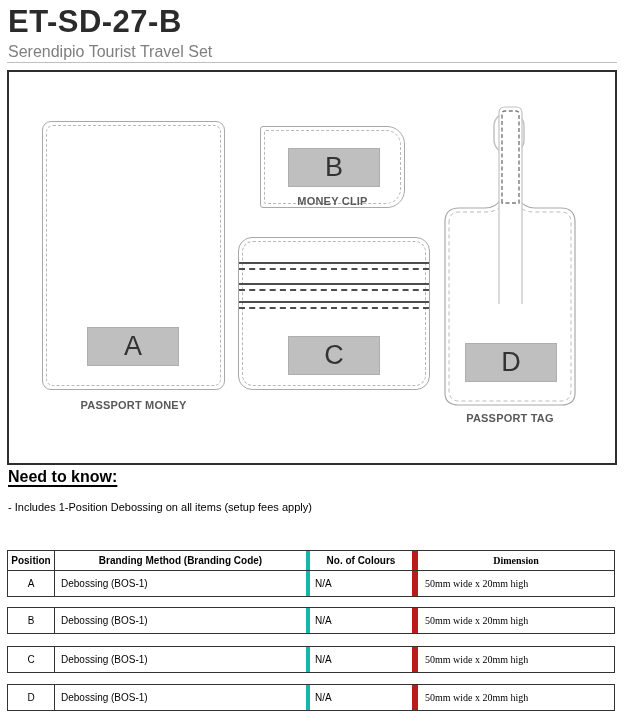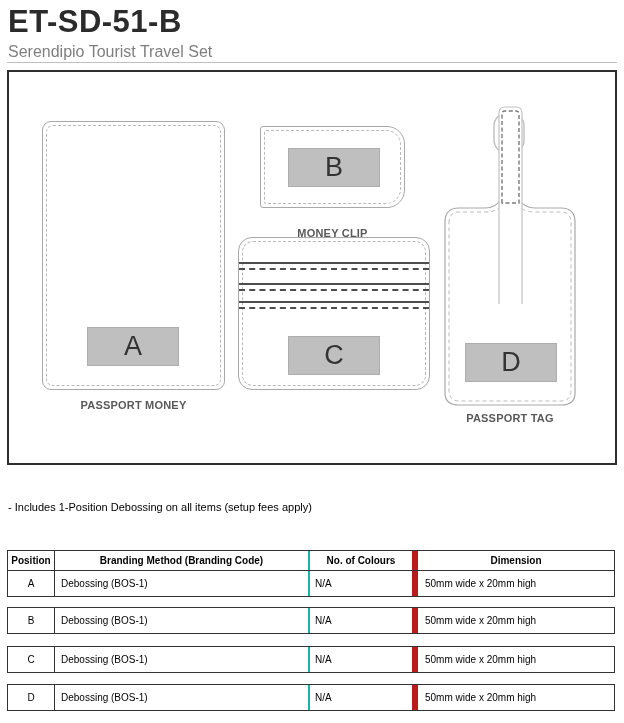--- a/index.html
+++ b/index.html
@@ -61,21 +61,21 @@
   .rect-b { left: 279px; top: 76px;  }
   .rect-c { left: 279px; top: 264px; }
   .rect-d { left: 456px; top: 271px; }
 
   .item-label {
     position: absolute; text-align: center;
     font-size: 11px; font-weight: bold; color: #595959;
     letter-spacing: 0.2px;
   }
   .label-passport  { left: 33px;  top: 327px; width: 183px; }
-  .label-moneyclip { left: 251px; top: 123px; width: 145px; margin-top: 32px; }
+  .label-moneyclip { left: 251px; top: 123px; width: 145px; }
   .label-cardholder{ left: 229px; top: 329px; width: 192px; }
   .label-luggagetag{ left: 436px; top: 340px; width: 130px; }
 
   .luggage-svg { position: absolute; left: 431px; top: 28px; }
 
   
   .section-heading {
     position: absolute; left: 8px;
     font-size: 16px; font-weight: bold; color: #000000;
     text-decoration: underline;
@@ -99,31 +99,31 @@
   .tbl-box-3 { top: 646px; }
   .tbl-box-4 { top: 684px; }
   .tbl-row { display: flex; height: 25px; }
   .tbl-row.hdr { height: 20px; border-bottom: 1px solid #333333; }
   .cell {
     display: flex; align-items: center;
     font-size: 10px; color: #000000;
     overflow: hidden; white-space: nowrap;
   }
   .c1 { width: 47px;  justify-content: center; border-right: 1px solid #333333; }
-  .c2 { width: 255px; padding-left: 6px; border-right: 2px solid #14b8a6; }
+  .c2 { width: 255px; padding-left: 6px; border-right: 4px solid #14b8a6; }
   .c3 { width: 108px; padding-left: 5px; border-right: 6px solid #b91c1c; }
-  .c4 { flex: 1; padding-left: 7px; }
+  .c4 { flex: 1; padding-left: 7px; font-family: Liberation Serif, serif; }
   .hdr .cell { font-weight: bold; justify-content: center; padding-left: 0; }
 </style>
 </head>
 <body>
 
 <div class="page">
 
-  <div class="product-code">ET-SD-51-B</div>
+  <div class="product-code">ET-SD-27-B</div>
   <div class="product-name">Serendipio Tourist Travel Set</div>
   <div class="header-divider"></div>
 
   <div class="diagram-box">
 
     <div class="shape passport-shape">
       <div class="stitch"></div>
     </div>
     <div class="brand-rect rect-a">
       <span>A</span>
@@ -163,20 +163,21 @@
       <path d="M59 204 L59 13 Q59 7 65 7 L76 7 Q82 7 82 13 L82 204" fill="#ffffff" stroke="#c2c2c2" stroke-width="1.2"></path>
 
       <path d="M62 103 L62 14 Q62 11 65 11 L76 11 Q79 11 79 14 L79 103 Z" fill="none" stroke="#7a7a7a" stroke-width="1.4" stroke-dasharray="4 2.5"></path>
     </svg>
     <div class="brand-rect rect-d">
       <span>D</span>
     </div>
     <div class="item-label label-luggagetag">PASSPORT TAG</div>
   </div>
 
+  <div class="section-heading need-heading">Need to know:</div>
   <div class="need-note">- Includes 1-Position Debossing on all items (setup fees apply)</div>
 
 
   <div class="tbl-box tbl-box-1">
     <div class="tbl-row hdr">
       <div class="cell c1">Position</div>
       <div class="cell c2">Branding Method (Branding Code)</div>
       <div class="cell c3">No. of Colours</div>
       <div class="cell c4">Dimension</div>
     </div>

